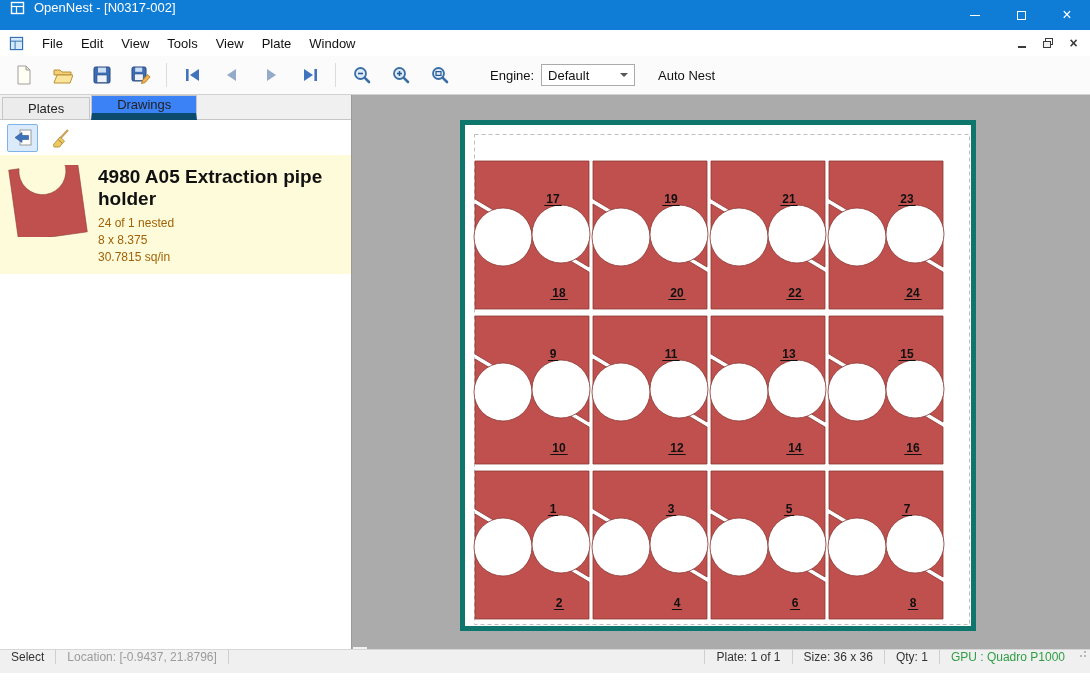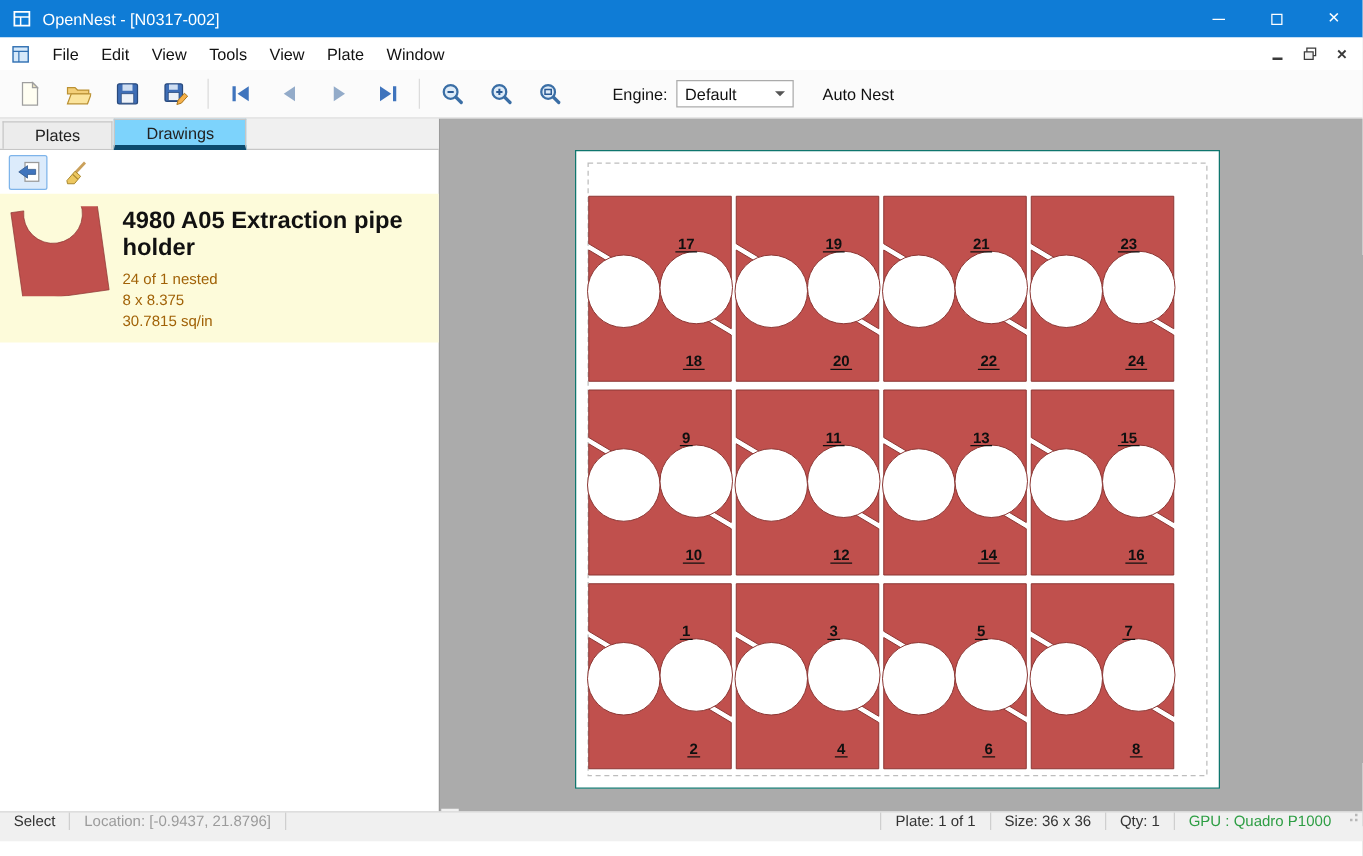--- a/index.html
+++ b/index.html
@@ -1,21 +1,21 @@
 <!DOCTYPE html>
 <html style="--titlebar-color: #0f7cd6; --part-color: #c0504d; --gpu-color: #2e9e44;"><head>
 <meta charset="utf-8">
 <style>
   *{margin:0;padding:0;box-sizing:border-box}
   html,body{width:1090px;height:685px;overflow:hidden;background:#fff;
     font-family:"Liberation Sans","DejaVu Sans",sans-serif;-webkit-font-smoothing:antialiased}
 
   
   .titlebar{position:absolute;top:0;left:0;right:0;height:30px;background:var(--titlebar-color,#0f7cd6);
-    display:flex;align-items:center;color:#fff}
+    display:flex;align-items:flex-start;color:#fff}
   .app-icon{width:16px;height:16px;margin:0 8px 0 10px;flex:0 0 auto}
   .titlebar .title{font-size:13px}
   .win-controls{margin-left:auto;display:flex;height:30px}
   .win-btn{width:46px;height:30px;display:flex;align-items:center;justify-content:center}
   .min-glyph{width:10px;height:1px;background:#fff;display:block}
   .max-glyph{width:9px;height:9px;border:1px solid #fff;display:block}
   .close-glyph{font-size:16px;line-height:1;color:#fff}
 
   
   .menubar{position:absolute;top:30px;left:0;right:0;height:26px;background:#fff;display:flex;align-items:center}
@@ -36,33 +36,33 @@
     display:flex;align-items:center;padding:0 6px;color:#111}
   .engine-select .arrow{margin-left:auto;width:0;height:0;border-left:4px solid transparent;
     border-right:4px solid transparent;border-top:4px solid #555}
   .autonest{font-size:13px;margin-left:15px;padding:6px 8px;color:#111}
 
   
   .sidebar{position:absolute;top:95px;left:0;width:352px;bottom:24px;background:#fff;border-right:1px solid #9a9a9a}
   .tabstrip{height:25px;background:#f0f0f0;display:flex;align-items:flex-end;border-bottom:1px solid #c6c6c6;padding-left:2px}
   .tab{height:22px;padding:0 25px;display:flex;align-items:center;font-size:13px;color:#222;
     background:#ececec;border:1px solid #c6c6c6;border-bottom:none;margin-right:1px}
-  .tab.active{background:#7dd3fc;height:25px;margin-bottom:-1px;border-bottom:4px solid #0c4a6e}
+  .tab.active{background:#3b82f6;height:25px;margin-bottom:-1px;border-bottom:7px solid #0c4a6e}
   .side-toolbar{height:35px;display:flex;align-items:center;padding-left:7px;gap:7px}
   .side-btn{width:31px;height:28px;display:flex;align-items:center;justify-content:center;border-radius:2px}
   .side-btn.checked{border:1px solid #7eb4ea;background:#dcebfb}
   .drawing-item{min-height:90px;background:#fdfbda;display:flex;padding:8px 6px}
   .thumb{width:92px;height:76px;display:flex;align-items:center;justify-content:center}
   .item-info{margin-left:8px;padding-top:3px}
   .item-title{font-size:19px;font-weight:bold;color:#111;margin-bottom:5px}
   .item-sub{font-size:12px;color:#a16207;line-height:17px}
 
   
   .canvas{position:absolute;top:95px;left:352px;right:0;bottom:24px;background:#ababab}
-  .plate{position:absolute;left:108px;top:25px;width:516px;height:511px;background:#fff;border:1px solid #0f766e}
+  .plate{position:absolute;left:108px;top:25px;width:516px;height:511px;background:#fff;border:5px solid #0f766e}
   .margin-rect{fill:none;stroke:#bdbdbd;stroke-width:1;stroke-dasharray:4 3}
   .part{fill:var(--part-color,#c0504d);stroke:#8c3734;stroke-width:.8}
   .part-hole{fill:#fff;stroke:#8c3734;stroke-width:.8}
   .part-num{font-family:"Liberation Sans","DejaVu Sans",sans-serif;font-size:12px;font-weight:bold;
     fill:#101010;text-anchor:middle}
   .part-num-line{stroke:#101010;stroke-width:1}
   .scroll-btn{position:absolute;left:1px;bottom:1px;width:14px;height:13px;background:#f1f1f1;
     display:flex;align-items:center;justify-content:center}
   .tri-left{width:0;height:0;border-top:3px solid transparent;border-bottom:3px solid transparent;border-right:4px solid #777}
 

